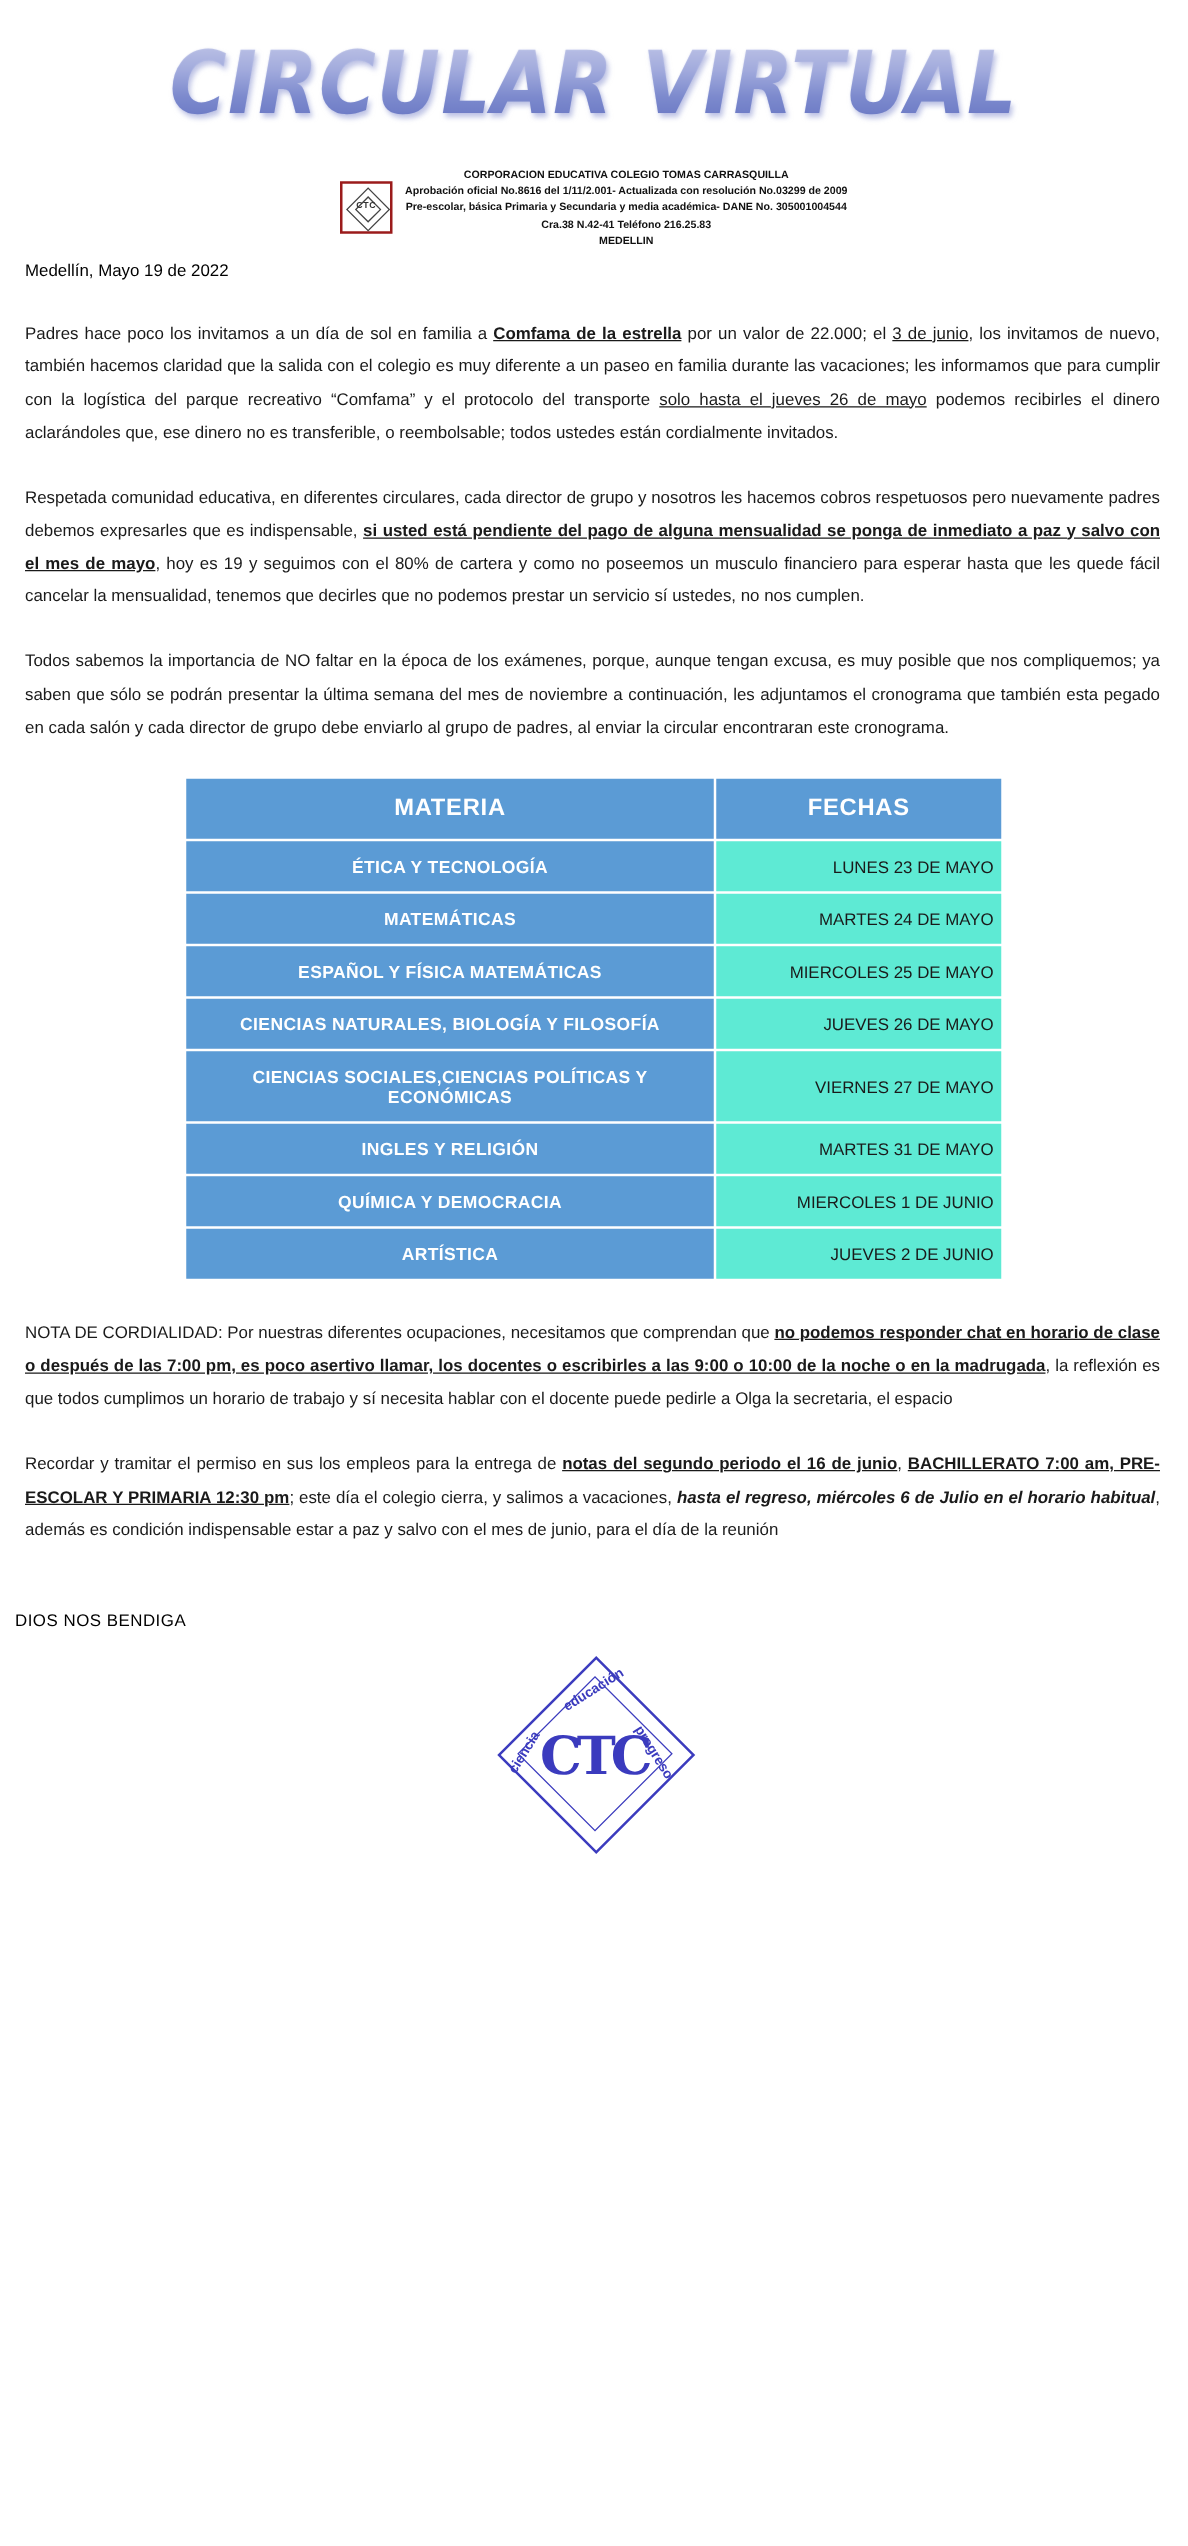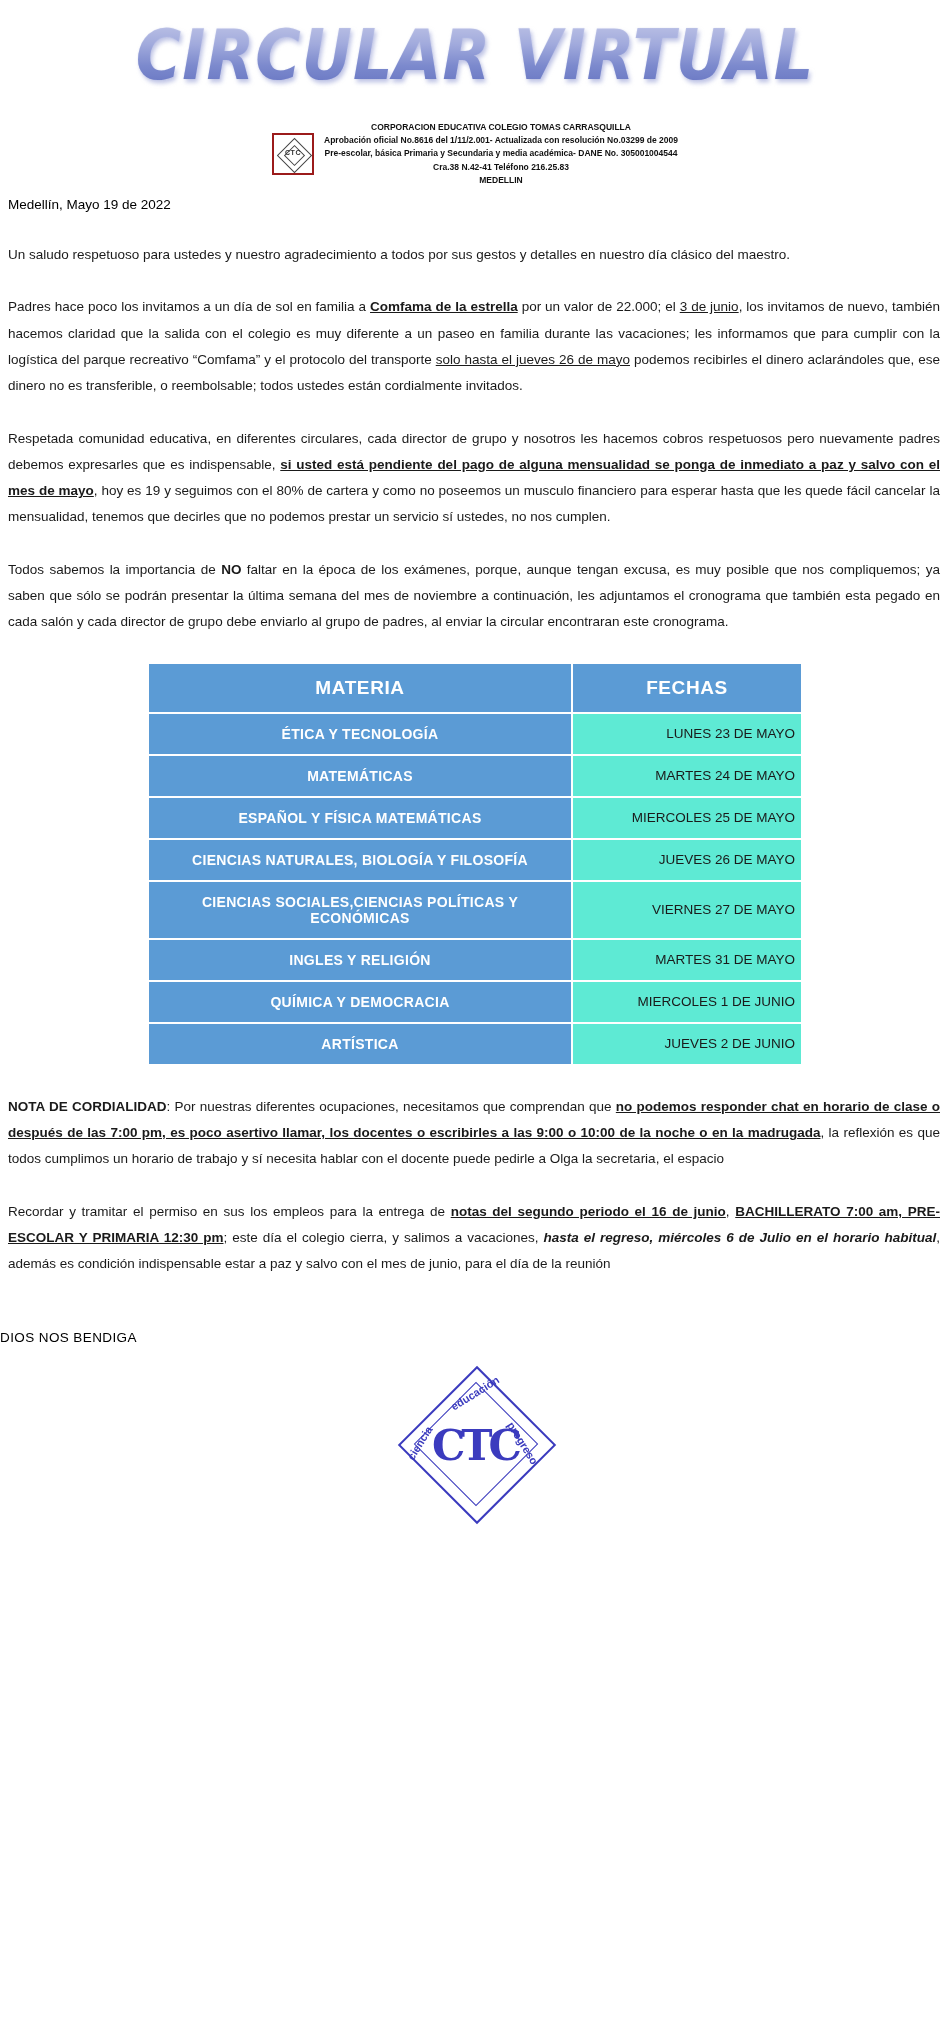--- a/index.html
+++ b/index.html
@@ -11,21 +11,21 @@
     width: 950px;
     min-height: 2037px;
     font-family: "Liberation Sans", sans-serif;
     color: #000000;
     -webkit-font-smoothing: antialiased;
   }
   .page {
     width: 950px;
     margin: 0 auto;
     position: relative;
-    padding: 0;
+    padding: 12px;
     box-sizing: border-box;
   }
 
   
   .title-wrap {
     text-align: center;
     padding-top: 22px;
     padding-bottom: 4px;
   }
   .wordart {
@@ -116,21 +116,21 @@
     margin: 0 0 26px 0;
     text-align: justify;
     color: #1a1a1a;
     font-family: "Liberation Sans", sans-serif;
   }
   .date-line {
     font-size: 13.5px;
     margin: 0 0 30px 0;
   }
   .u { text-decoration: underline; }
-  .b { font-weight: bold; }
+  .b { font-weight: normal; }
   .bu { font-weight: bold; text-decoration: underline; }
   .bi { font-weight: bold; font-style: italic; }
 
   
   .sched-wrap {
     display: flex;
     justify-content: center;
     margin: 10px 0 28px 0;
   }
   table.schedule {
@@ -258,21 +258,20 @@
       <div>Cra.38 N.42-41 Teléfono 216.25.83</div>
       <div>MEDELLIN</div>
     </div>
   </div>
 
   <div class="content">
 
     <div class="date-line">Medellín, Mayo 19 de  2022</div>
 
 
-    <p class="body">Un saludo respetuoso para ustedes y nuestro agradecimiento a todos por sus gestos y detalles en nuestro día clásico del maestro.</p>
 
     <p class="body">
       <span>Padres hace poco los invitamos a un día de sol en familia a </span><span class="bu">Comfama de la estrella</span><span> por un valor de 22.000; el </span><span class="u">3 de junio</span><span>, los invitamos de nuevo, también hacemos claridad que la salida con el colegio es muy diferente a un paseo en familia durante las vacaciones;  les informamos que para cumplir con la logística del parque recreativo “Comfama” y el protocolo del transporte </span><span class="u">solo hasta el jueves 26 de mayo</span><span> podemos recibirles el dinero aclarándoles que, ese dinero no es transferible, o reembolsable; todos ustedes están cordialmente invitados.</span>
     </p>
 
     <p class="body">
       <span>Respetada comunidad educativa, en diferentes circulares, cada director de grupo y nosotros les hacemos cobros respetuosos pero nuevamente padres debemos expresarles que es indispensable, </span><span class="bu">si usted está pendiente del pago de alguna mensualidad se ponga de inmediato a paz y salvo con el mes de mayo</span><span>, hoy es 19 y seguimos con el 80% de cartera y como no poseemos un musculo financiero para esperar hasta que les quede fácil cancelar la mensualidad, tenemos que decirles que no podemos prestar un servicio sí ustedes, no nos cumplen.</span>
     </p>
 
     <p class="body">

